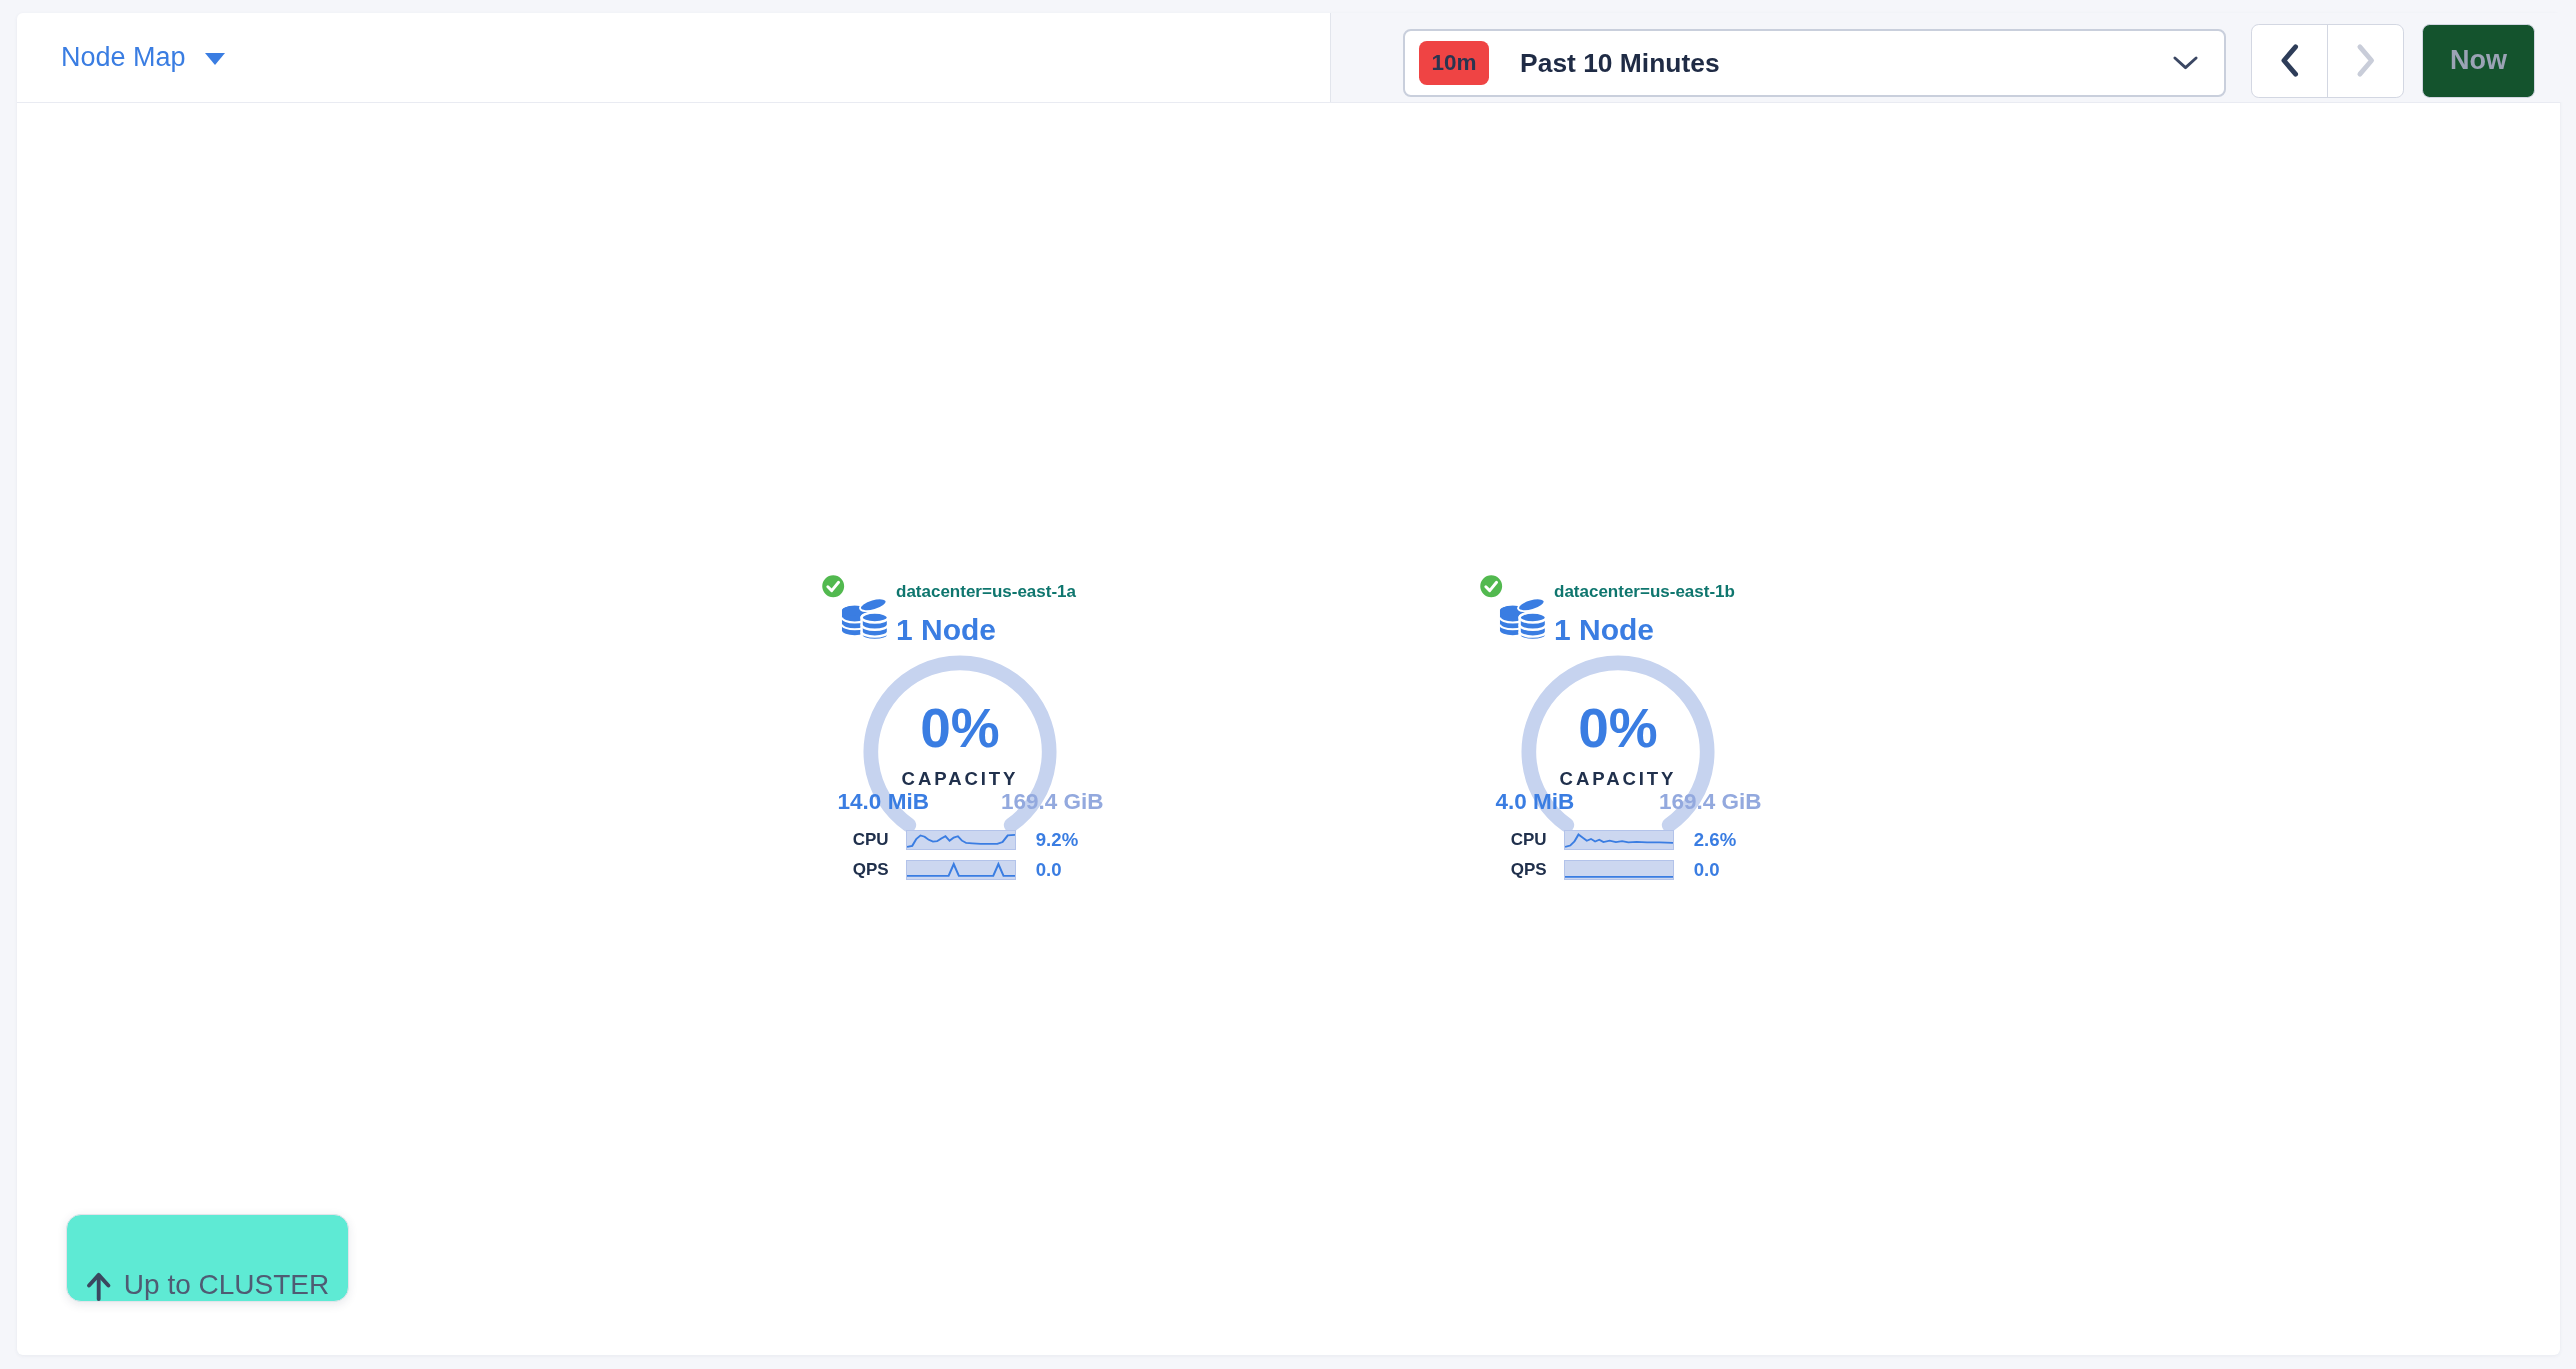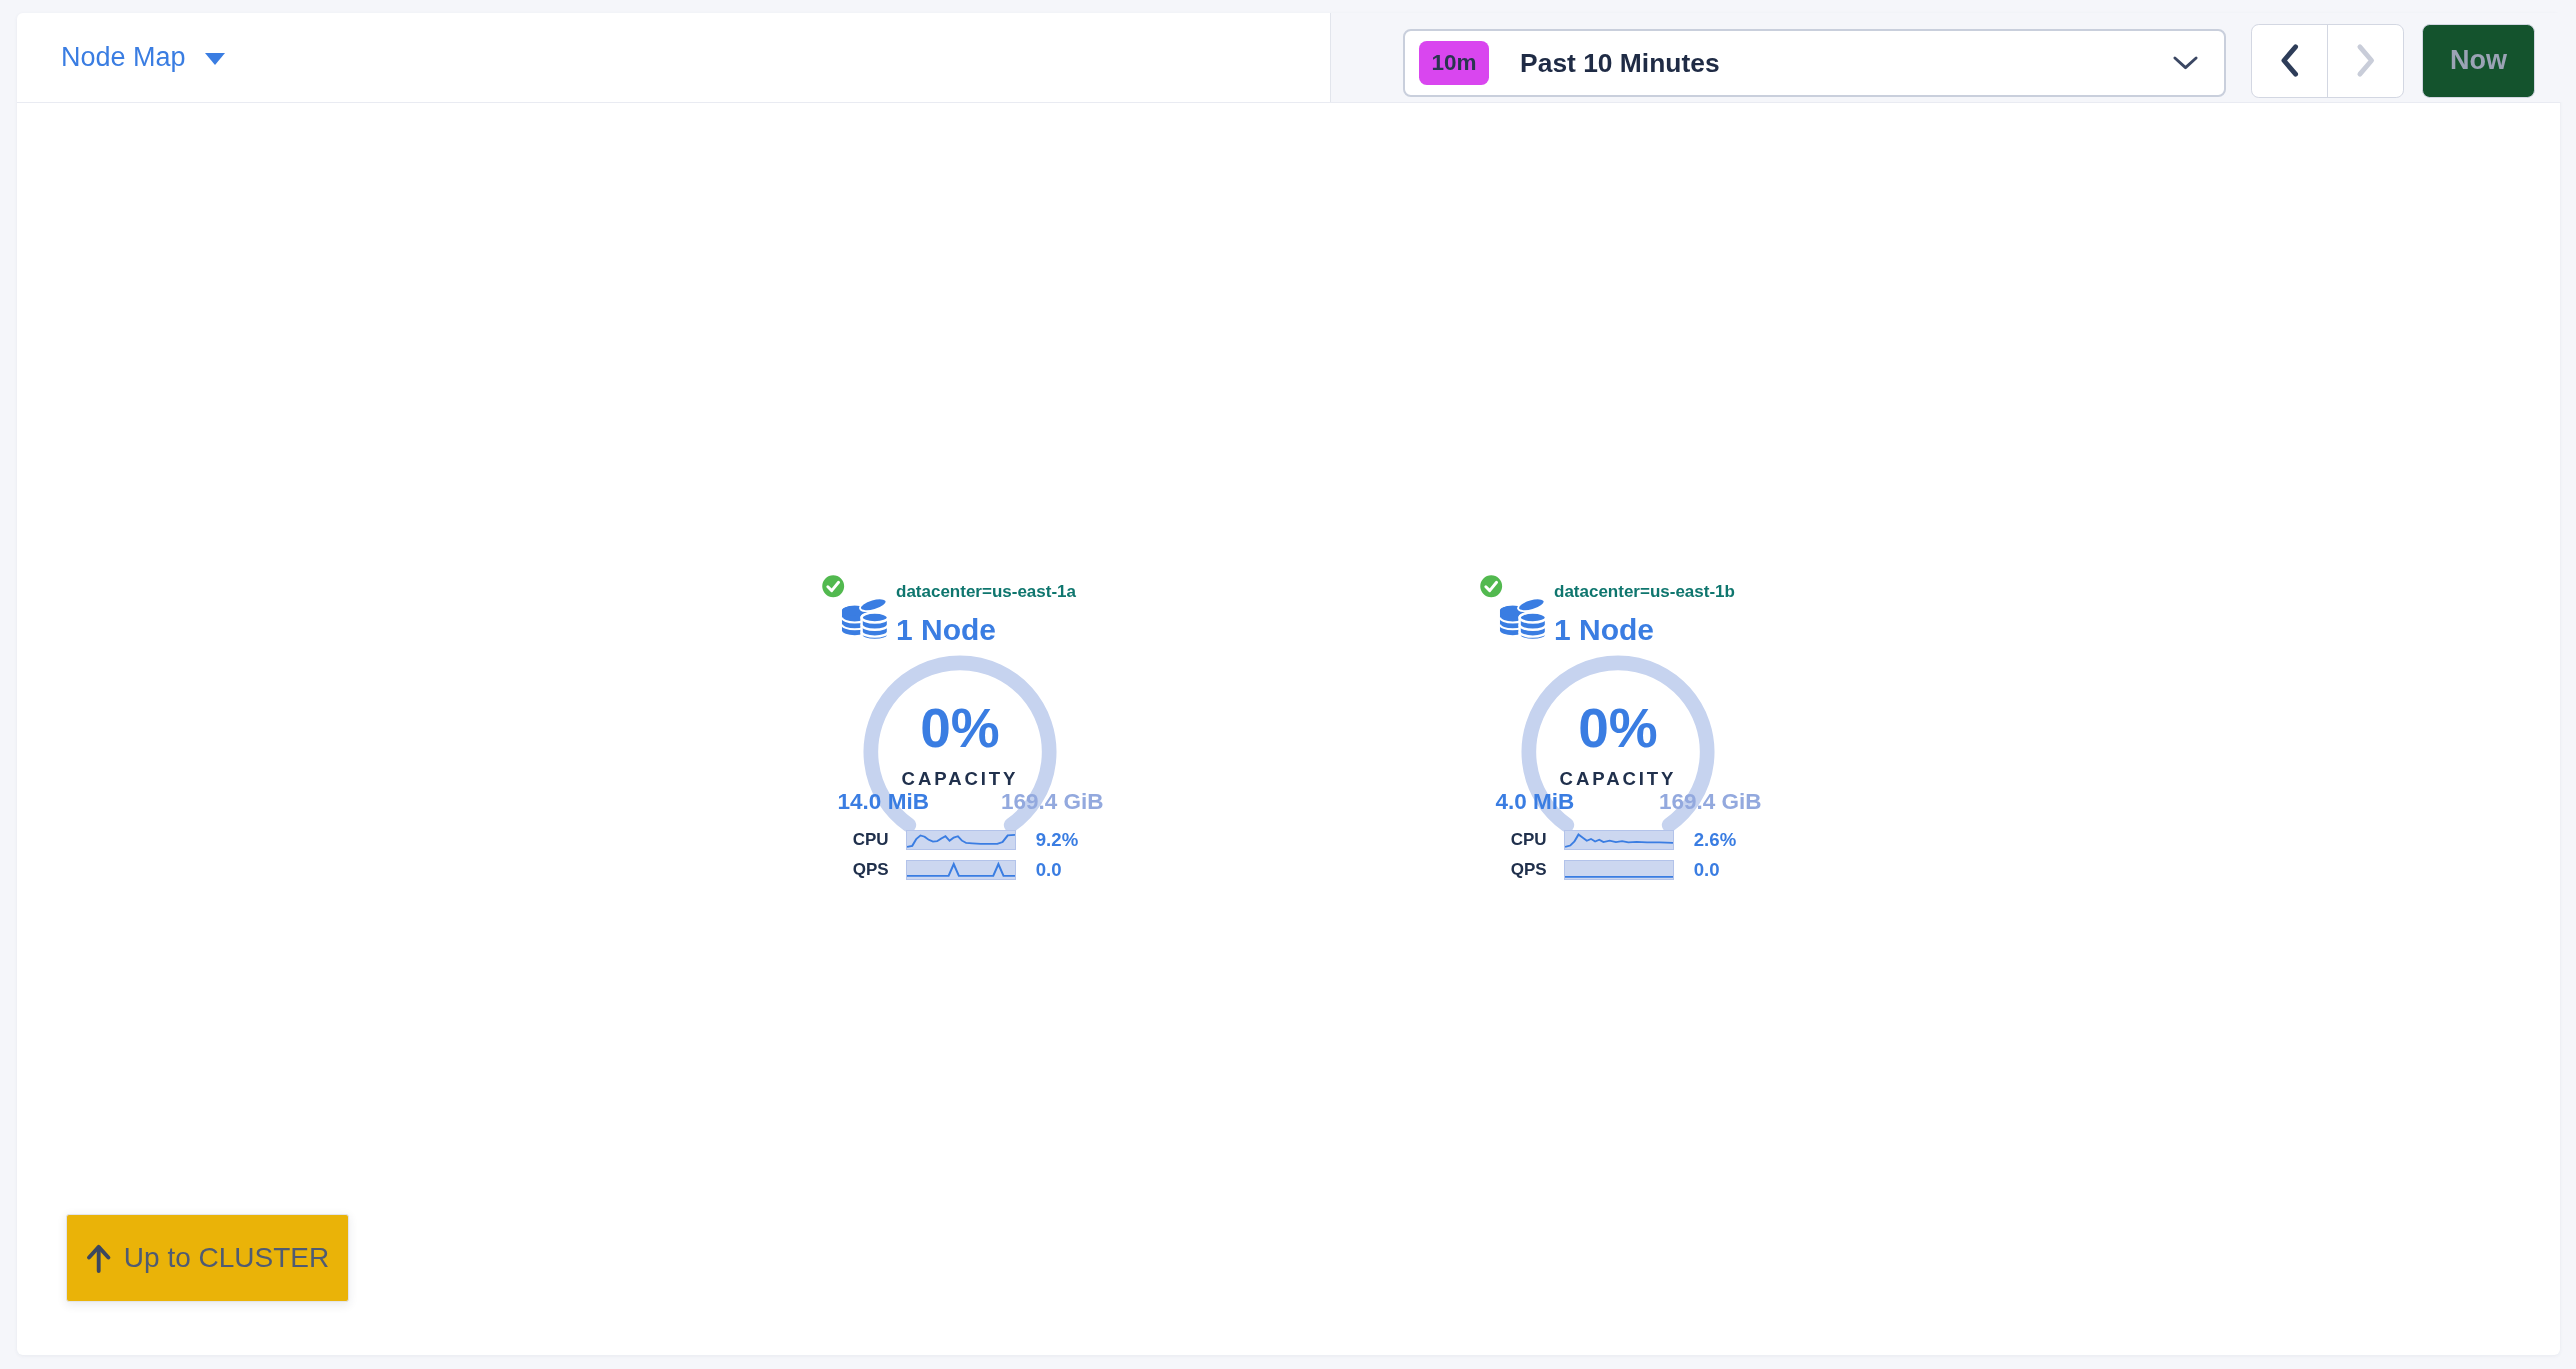--- a/index.html
+++ b/index.html
@@ -48,21 +48,21 @@
   .bc-current{color:#4a5164;font-weight:bold;}
 
   
   .time-select{
     position:absolute;left:1403px;top:29px;width:823px;height:68px;
     box-sizing:border-box;background:#fff;
     border:2px solid #c9cfdc;border-radius:7.8px;
     display:flex;align-items:center;cursor:pointer;
   }
   .tw-badge{
-    margin-left:13.7px;background:#d946ef;border-radius:7.8px;
+    margin-left:13.7px;background:#ef4444;border-radius:7.8px;
     padding:8.8px 12.7px;font-size:22.5px;font-weight:bold;color:#2a3550;
   }
   .tw-label{margin-left:31px;font-size:26.4px;font-weight:bold;color:#1f2b45;}
   .tw-chevron{margin-left:auto;margin-right:25.4px;display:flex;}
 
   
   .nav-pair{
     position:absolute;left:2251px;top:23.5px;width:153px;height:74px;
     box-sizing:border-box;background:#fff;border:1px solid #d3d7e2;border-radius:7.8px;
     display:flex;
@@ -101,23 +101,23 @@
   .sparkbox{
     margin-left:17.6px;width:110px;height:19.6px;box-sizing:border-box;
     background:#ccd7f0;border:1px solid #b3c3ea;
   }
   .sparkbox svg{display:block;width:100%;height:100%;}
   .metric-value{margin-left:19.6px;font-size:18.6px;font-weight:bold;color:#3a7de2;}
 
   
   .up-btn{
     position:absolute;left:66px;top:1214px;width:283px;height:88px;
-    box-sizing:border-box;background:#eab308;border:1px solid #e2e4ea;border-radius:3px;
+    box-sizing:border-box;background:#5eead4;border:1px solid #e2e4ea;border-radius:15px;
     box-shadow:0 2.9px 9.8px rgba(40,50,80,.10);
-    display:flex;align-items:center;justify-content:center;gap:12.7px;
+    display:flex;align-items:flex-end;justify-content:center;gap:12.7px;
     font-size:28px;color:#4f5b73;cursor:pointer;
   }
 </style>
 </head>
 <body>
 
 <div id="app">
   <div class="panel"></div>
   <div class="header-gray"></div>
   <div class="header-divider"></div>

